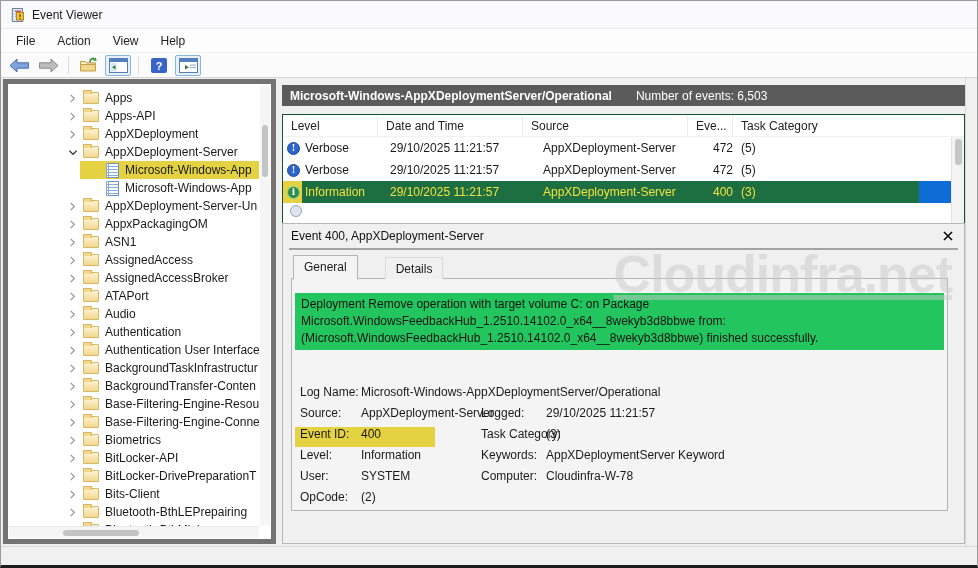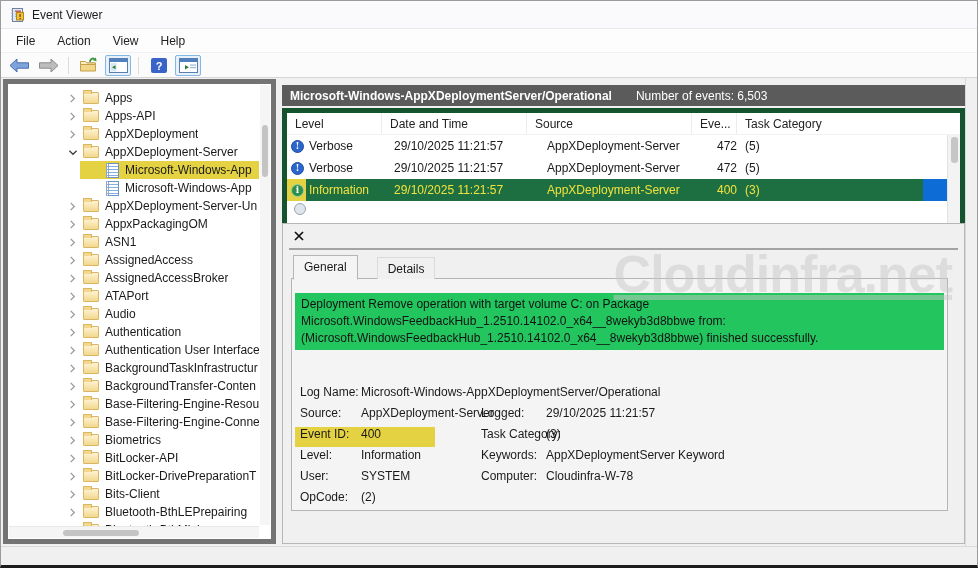--- a/index.html
+++ b/index.html
@@ -41,21 +41,21 @@
   .hscroll-tree { position:absolute; left:1px; right:12px; bottom:1px; height:12px; background:#f5f5f5; border-top:1px solid #e8e8e8; }
   .hscroll-tree .thumb { position:absolute; left:54px; top:3px; width:76px; height:6px; background:#c4c4c4; border-radius:3px; }
 
   
   .rightpane { position:absolute; left:281px; top:0; width:683px; height:468px; }
   .darkbar { position:absolute; left:0; top:7px; right:0; height:21px; background:#5b5b5b; color:#fff; display:flex; align-items:center; padding-left:8px; font-size:12px; }
   .darkbar .dtitle { font-weight:bold; }
   .darkbar .dcount { margin-left:24px; }
 
   
-  .listbox { position:absolute; left:0; top:30px; right:0; height:132px; background:#fff; border:5px solid #14532d; overflow:hidden; }
+  .listbox { position:absolute; left:0; top:36px; right:0; height:132px; background:#fff; border:1px solid #14532d; overflow:hidden; }
   .lheader { display:flex; height:22px; font-size:12px; color:#222; align-items:center; border-bottom:1px solid #f2f2f2; }
   .lheader .hcell { padding-left:8px; height:100%; display:flex; align-items:center; border-right:1px solid #ececec; overflow:hidden; white-space:nowrap; flex:none; }
   .lheader .hcell:last-child { border-right:none; flex:1; }
   .lrow { display:flex; height:22px; align-items:center; font-size:12px; color:#1a1a1a; white-space:nowrap; }
   .lrow .cell { flex:none; overflow:hidden; display:flex; align-items:center; height:100%; }
   .c-level { width:95px; padding-left:4px; }
   .c-level .lvltext { margin-left:5px; }
   .c-date { width:145px; padding-left:12px; }
   .c-source { width:165px; padding-left:20px; }
   .c-id { width:45px; padding-left:25px; }
@@ -69,24 +69,24 @@
   .hscroll-list .thumb { position:absolute; left:8px; top:3px; width:452px; height:6px; background:#c6c6c6; border-radius:3px; }
   .vscroll-list { position:absolute; right:0; top:22px; bottom:12px; width:13px; background:#f3f3f3; border-left:1px solid #e2e2e2; }
   .vscroll-list .thumb { position:absolute; left:3px; top:2px; width:7px; height:26px; background:#c6c6c6; border-radius:3px; }
 
   
   .detail { position:absolute; left:0; top:145px; right:0; height:321px; background:#f0f0f0; border:1px solid #b7b7b7; }
   .dheader { height:24px; display:flex; align-items:center; padding:0 8px; font-size:12px; color:#111; }
   .dheader .dhtitle { flex:1; }
   .dclose { width:16px; height:16px; display:flex; align-items:center; justify-content:center; cursor:default; }
   .dsep { height:2px; background:#a3a3a3; margin:0 6px; }
-  .tabsrow { display:flex; align-items:flex-end; margin:4px 0 0 10px; height:25px; position:relative; z-index:2; }
+  .tabsrow { display:flex; align-items:flex-end; margin:4px 0 0 10px; height:25px; position:relative; z-index:2;gap:24px; }
   .tab { font-size:12px; padding:4px 10px 5px; color:#1a1a1a; cursor:default; }
   .tab.active { background:#f4f4f4; border:1px solid #b5b5b5; border-bottom:1px solid #f4f4f4; margin-bottom:-1px; }
-  .tab.inactive { border:1px solid #dadada; border-bottom:none; background:#f0f0f0; margin-left:19px; padding-bottom:3px; }
+  .tab.inactive { border:1px solid #dadada; border-bottom:none; background:#f0f0f0; margin-left:3px; padding-bottom:3px; }
   .contentbox { position:absolute; left:8px; right:16px; top:54px; bottom:32px; background:#f4f4f4; border:1px solid #b5b5b5; }
   .descblock { position:absolute; left:3px; right:3px; top:14px; height:57px; background:#22c55e; padding:3px 6px; font-size:12px; line-height:17px; color:#141414; overflow:hidden; }
   .fields { position:absolute; left:8px; right:8px; top:104px; font-size:12px; color:#1a1a1a; }
   .frow { position:relative; height:21px; }
   .frow span { position:absolute; top:2px; white-space:nowrap; z-index:1; }
   .fl1 { left:0; } .fv1 { left:61px; } .fl2 { left:181px; } .fv2 { left:246px; }
   .eid-hl { position:absolute; left:-5px; top:0; width:140px; height:20px; background:#e4d242; z-index:0; }
   .watermark { position:absolute; top:20px; right:12px; font-size:52px; font-weight:bold; color:#c9c9c9; opacity:.5; letter-spacing:-1px; z-index:3; pointer-events:none;text-decoration:underline; }
 
   .rightframe { position:absolute; left:964px; top:0; width:13px; height:468px; background:#f0f0f0; border-left:1px solid #d8d8d8; }
@@ -449,20 +449,21 @@
         <div class="hscroll-list">
             <div class="thumb"></div>
           </div>
         <div class="vscroll-list">
             <div class="thumb"></div>
           </div>
       </div>
 
       <div class="detail">
         <div class="dheader">
+          <span class="dhtitle">Event 400, AppXDeployment-Server</span>
           <span class="dclose">
             <svg width="10" height="10" viewBox="0 0 10 10">
                 <path d="M1,1 L9,9 M9,1 L1,9" stroke="#111" stroke-width="1.7"></path>
               </svg>
           </span>
         </div>
         <div class="dsep"></div>
         <div class="watermark">Cloudinfra.net</div>
         <div class="tabsrow" id="tabsrow">
             <span class="tab active">General</span>

